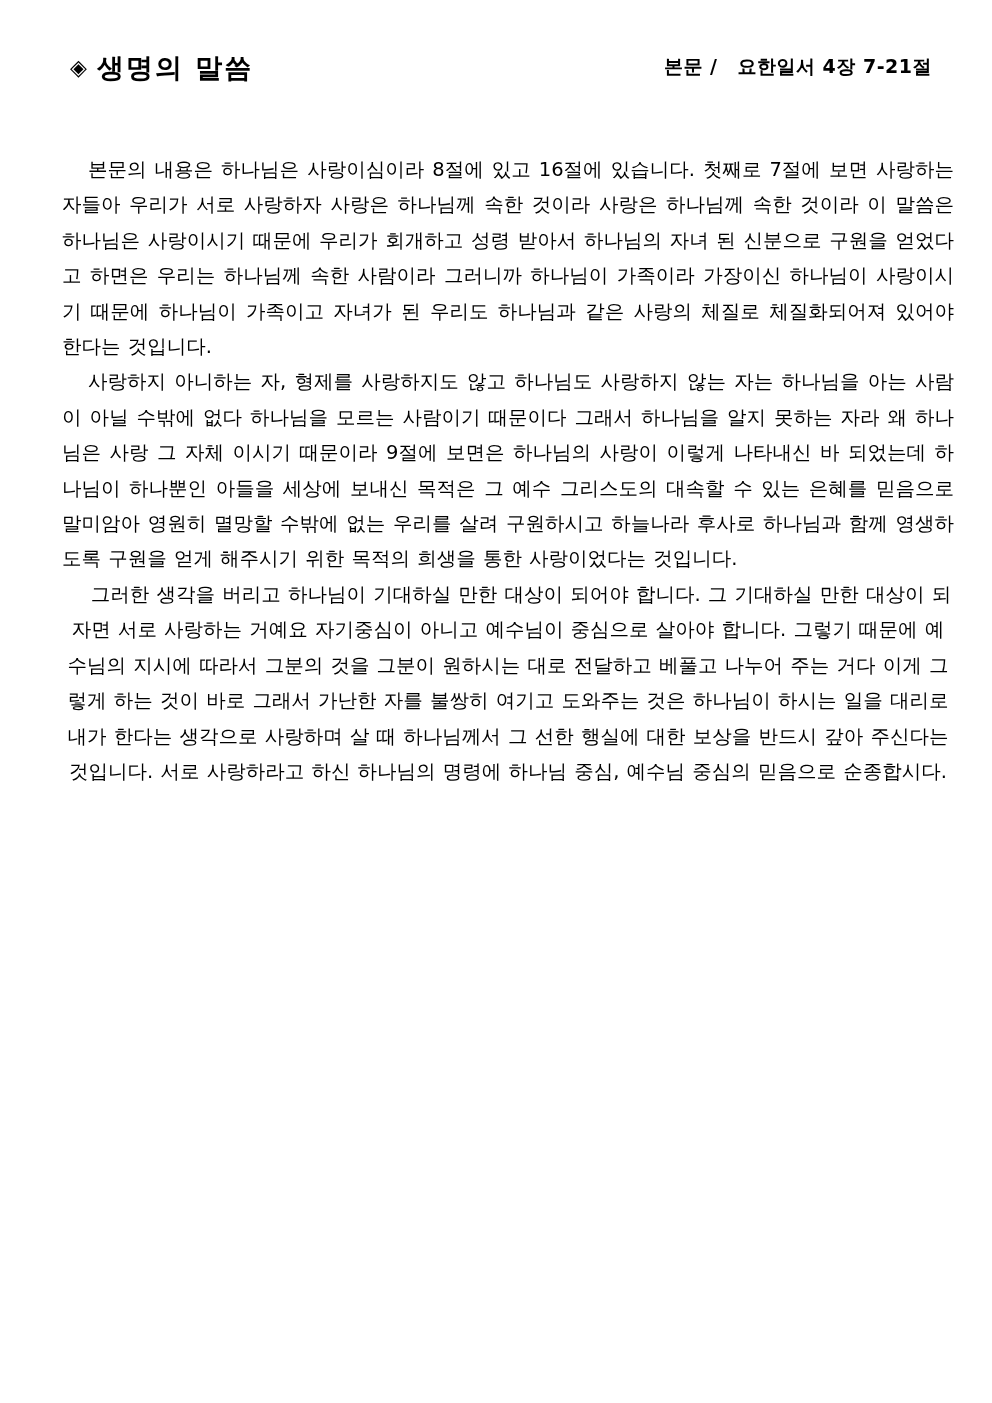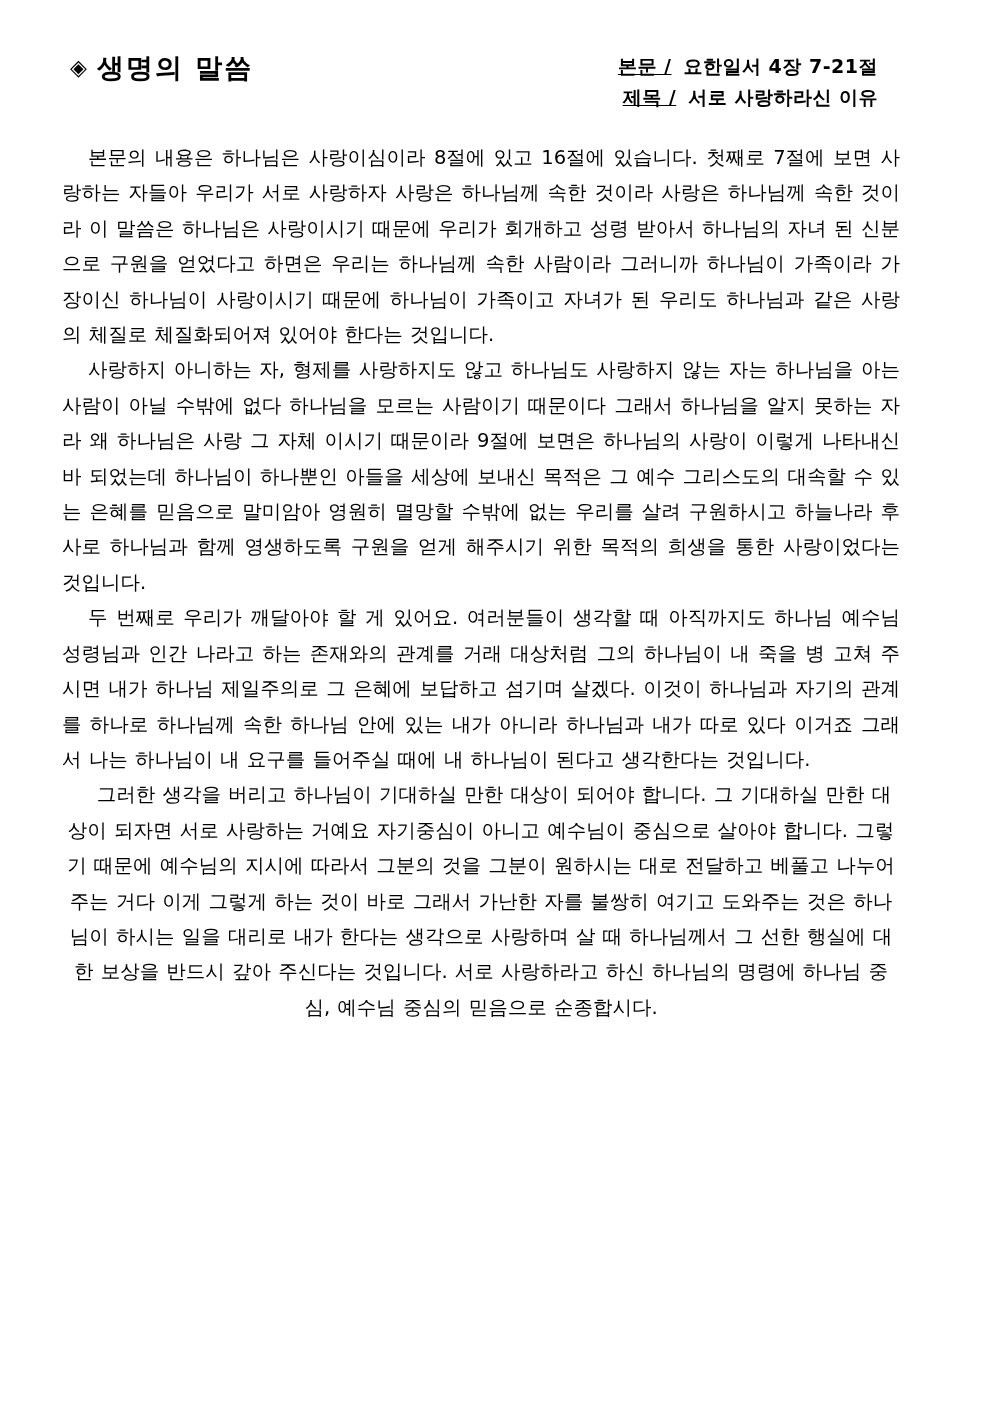--- a/index.html
+++ b/index.html
@@ -8,21 +8,21 @@
     background: #ffffff;
   }
   .page {
     width: 992px;
     height: 1166px;
     position: relative;
     background: #ffffff;
     font-family: "DejaVu Sans", "Liberation Sans", sans-serif;
     color: #000000;
     box-sizing: border-box;
-    padding: 44px 92px 0 62px;
+    padding: 44px 38px 0 62px;
     overflow: hidden;
   }
   .header {
     position: relative;
     height: 88px;
   }
   .doc-title {
     position: absolute;
     left: 8px;
     top: 6px;
@@ -45,25 +45,24 @@
     font-size: 19px;
     font-weight: bold;
     line-height: 1.5;
     letter-spacing: 0.5px;
     white-space: nowrap;
   }
   .header-right div {
     margin-bottom: 2px;
   }
   .label {
-    margin-right: 12px;
-    text-decoration: underline;
+    margin-right: 20px;
   }
   .body-text {
-    margin-top: 8px;
+    margin-top: 20px;
   }
   .para {
     font-size: 19.5px;
     line-height: 35.4px;
     text-align: justify;
     text-justify: inter-character;
     text-indent: 26px;
     margin: 0;
     letter-spacing: 0px;
     word-spacing: 1px;
@@ -79,26 +78,22 @@
 <div class="page">
 
   <div class="header">
     <div class="doc-title">
       <span class="diamond-icon">◈</span><span>생명의 말씀</span>
     </div>
     <div class="header-right">
       <div>
         <span class="label">본문 /</span><span>요한일서 4장 7-21절</span>
       </div>
-      <div>
-        <span class="label">제목 /</span><span>서로 사랑하라신 이유</span>
-      </div>
     </div>
   </div>
 
   <div class="body-text">
     <p class="para">본문의 내용은 하나님은 사랑이심이라 8절에 있고 16절에 있습니다. 첫째로 7절에 보면 사랑하는 자들아 우리가 서로 사랑하자 사랑은 하나님께 속한 것이라 사랑은 하나님께 속한 것이라 이 말씀은 하나님은 사랑이시기 때문에 우리가 회개하고 성령 받아서 하나님의 자녀 된 신분으로 구원을 얻었다고 하면은 우리는 하나님께 속한 사람이라 그러니까 하나님이 가족이라 가장이신 하나님이 사랑이시기 때문에 하나님이 가족이고 자녀가 된 우리도 하나님과 같은 사랑의 체질로 체질화되어져 있어야 한다는 것입니다.</p>
     <p class="para">사랑하지 아니하는 자, 형제를 사랑하지도 않고 하나님도 사랑하지 않는 자는 하나님을 아는 사람이 아닐 수밖에 없다 하나님을 모르는 사람이기 때문이다 그래서 하나님을 알지 못하는 자라 왜 하나님은 사랑 그 자체 이시기 때문이라 9절에 보면은 하나님의 사랑이 이렇게 나타내신 바 되었는데 하나님이 하나뿐인 아들을 세상에 보내신 목적은 그 예수 그리스도의 대속할 수 있는 은혜를 믿음으로 말미암아 영원히 멸망할 수밖에 없는 우리를 살려 구원하시고 하늘나라 후사로 하나님과 함께 영생하도록 구원을 얻게 해주시기 위한 목적의 희생을 통한 사랑이었다는 것입니다.</p>
-    <p class="para">두 번째로 우리가 깨달아야 할 게 있어요. 여러분들이 생각할 때 아직까지도 하나님 예수님 성령님과 인간 나라고 하는 존재와의 관계를 거래 대상처럼 그의 하나님이 내 죽을 병 고쳐 주시면 내가 하나님 제일주의로 그 은혜에 보답하고 섬기며 살겠다. 이것이 하나님과 자기의 관계를 하나로 하나님께 속한 하나님 안에 있는 내가 아니라 하나님과 내가 따로 있다 이거죠 그래서 나는 하나님이 내 요구를 들어주실 때에 내 하나님이 된다고 생각한다는 것입니다.</p>
     <p class="para">그러한 생각을 버리고 하나님이 기대하실 만한 대상이 되어야 합니다. 그 기대하실 만한 대상이 되자면 서로 사랑하는 거예요 자기중심이 아니고 예수님이 중심으로 살아야 합니다.  그렇기 때문에 예수님의 지시에 따라서 그분의 것을 그분이 원하시는 대로 전달하고 베풀고 나누어 주는 거다 이게 그렇게 하는 것이 바로 그래서 가난한 자를 불쌍히 여기고 도와주는 것은 하나님이 하시는 일을 대리로 내가 한다는 생각으로 사랑하며 살 때 하나님께서 그 선한 행실에 대한 보상을 반드시 갚아 주신다는 것입니다. 서로 사랑하라고 하신 하나님의 명령에 하나님 중심, 예수님 중심의 믿음으로 순종합시다.</p>
   </div>
 
 </div>
 
 </body></html>

